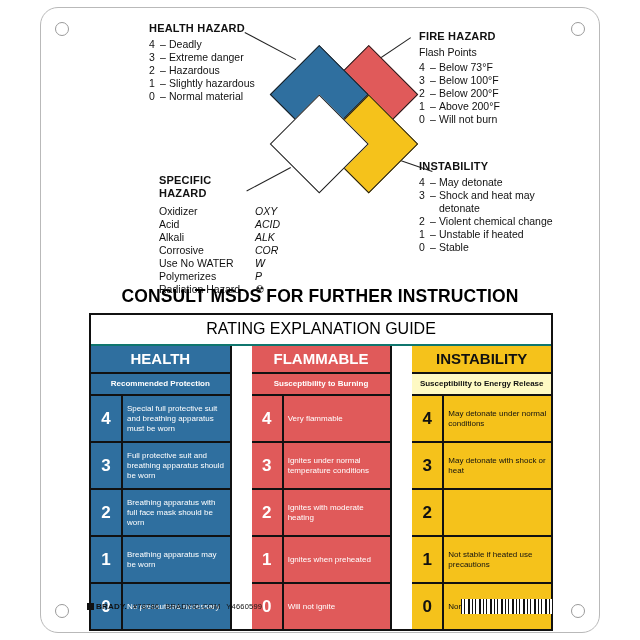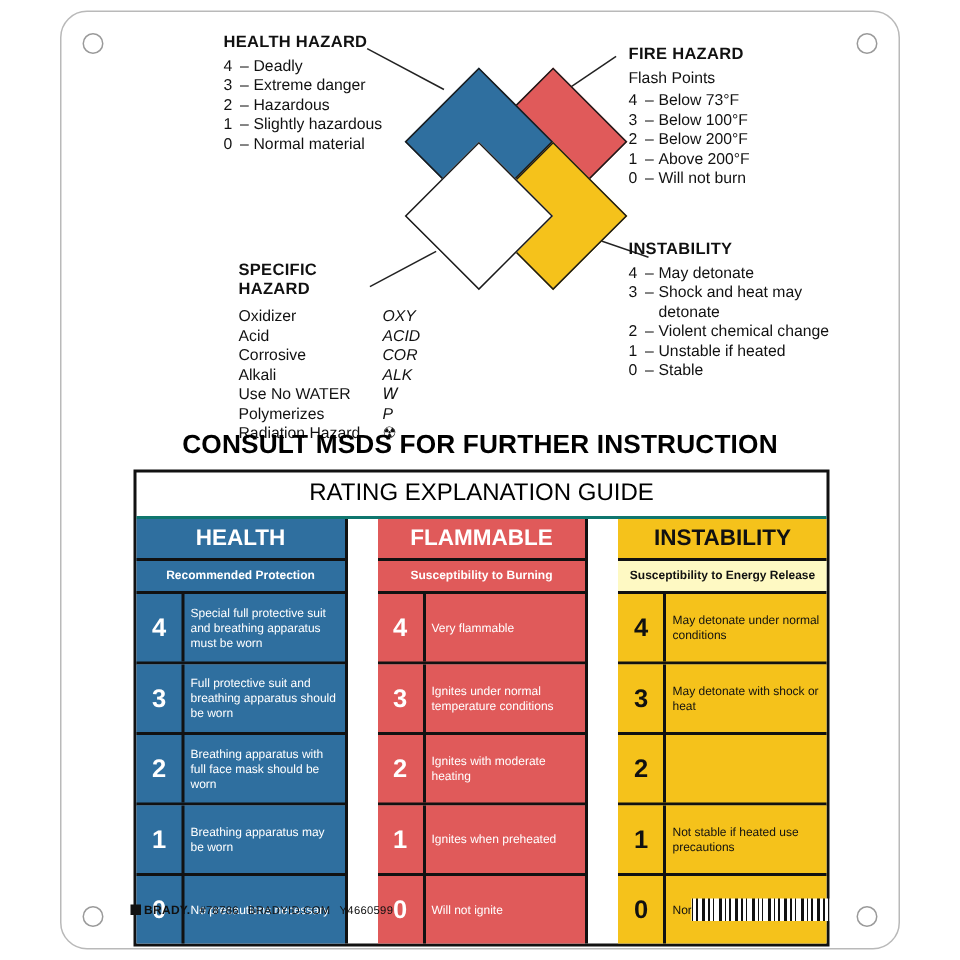--- a/index.html
+++ b/index.html
@@ -230,26 +230,26 @@
       <div class="hdr" style="margin-bottom:5px;">HAZARD</div>
       <div class="sp-row">
           <span class="a">Oxidizer</span>
           <span class="b">OXY</span>
         </div>
       <div class="sp-row">
           <span class="a">Acid</span>
           <span class="b">ACID</span>
         </div>
       <div class="sp-row">
+          <span class="a">Alkali</span>
+          <span class="b">ALK</span>
+        </div>
+      <div class="sp-row">
           <span class="a">Corrosive</span>
           <span class="b">COR</span>
-        </div>
-      <div class="sp-row">
-          <span class="a">Alkali</span>
-          <span class="b">ALK</span>
         </div>
       <div class="sp-row">
           <span class="a">Use No WATER</span>
           <span class="b sym">W</span>
         </div>
       <div class="sp-row">
           <span class="a">Polymerizes</span>
           <span class="b">P</span>
         </div>
       <div class="sp-row">

